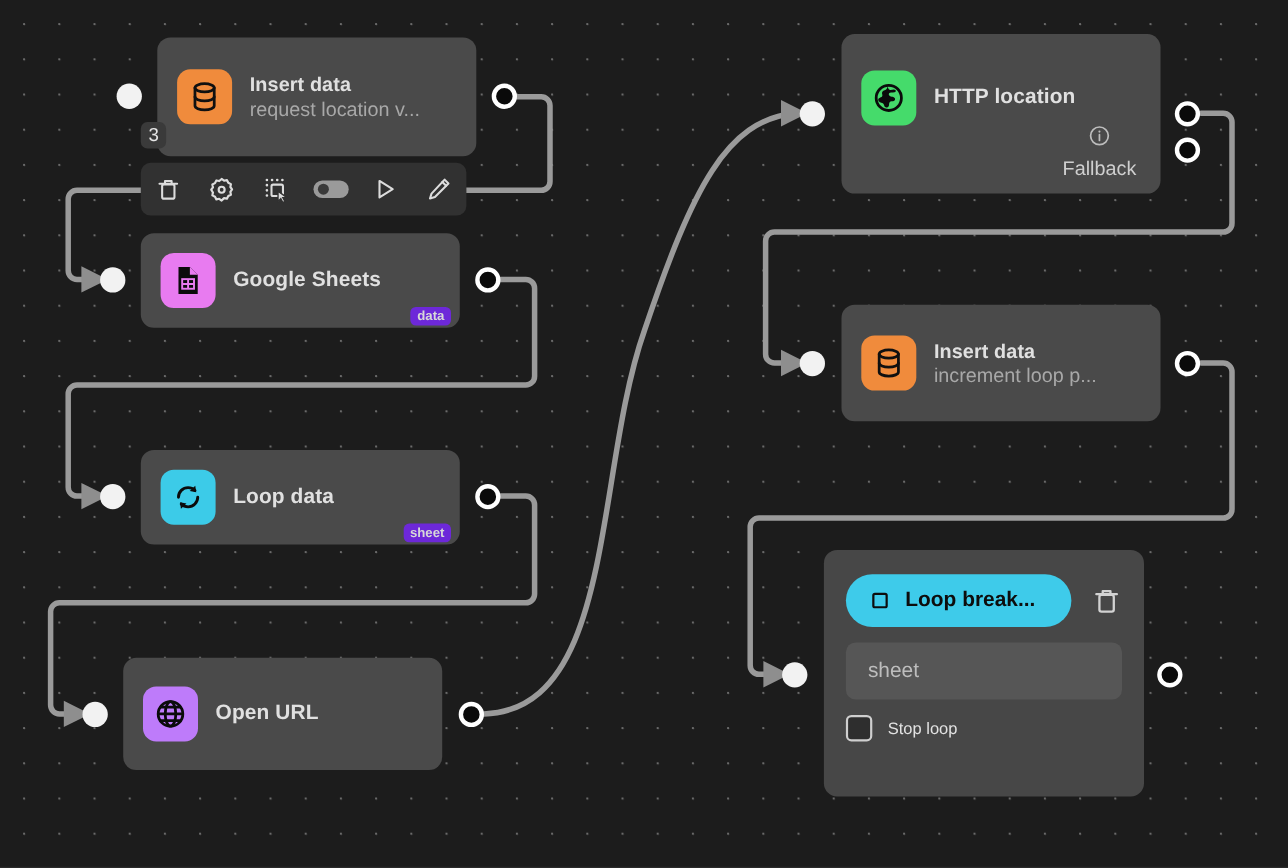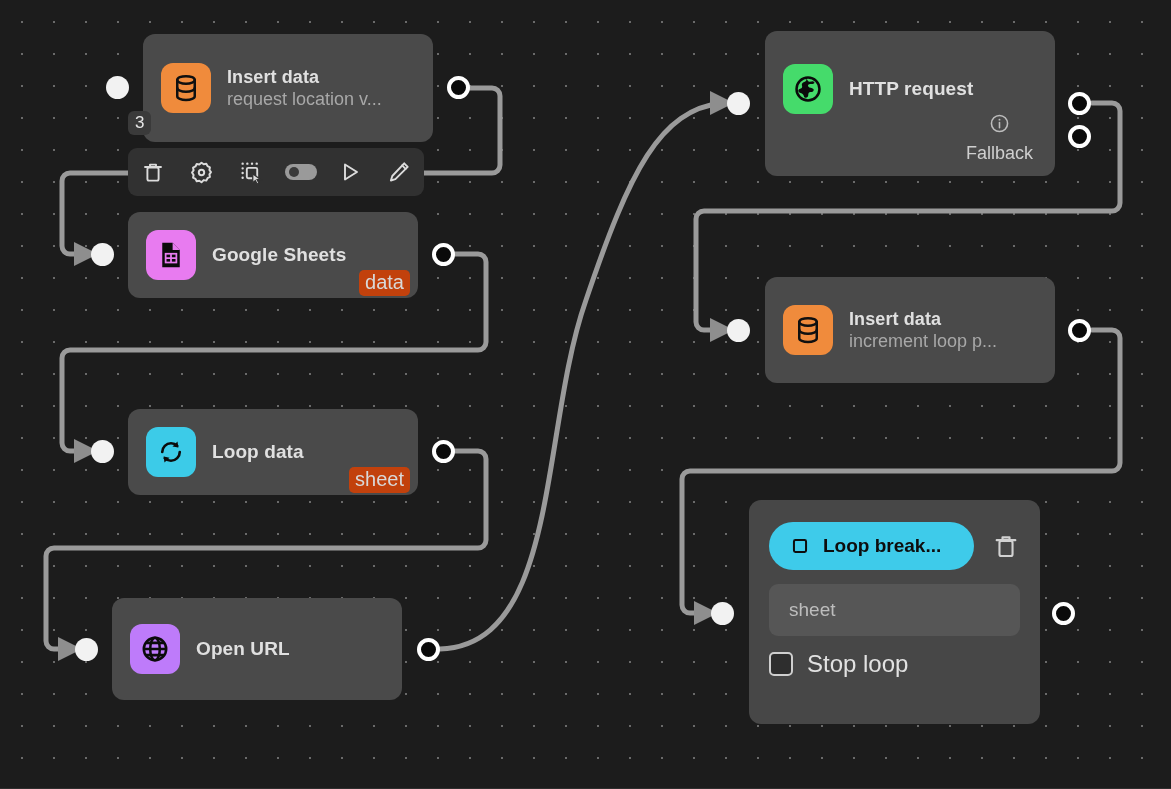--- a/index.html
+++ b/index.html
@@ -44,24 +44,25 @@
   }
   .nsub {
     font-size: 18px; color: #a8a8a8; white-space: nowrap;
   }
   .ntitle-lg { font-size: 19px; }
 
   
   .chip {
     position: absolute;
     right: 8px; bottom: 2px;
-    font-size: 20px; color: #d8d8d8;
-    background: #c2410c;
+    font-size: 12px; color: #d8d8d8;
+    background: #6d28d9;
     border-radius: 5px;
     padding: 1px 6px 2px;
+    font-weight: bold;
   }
   
   .count-badge {
     position: absolute;
     font-size: 17px; color: #e6e6e6;
     background: #3a3a3a;
     border-radius: 6px;
     padding: 2px 7px;
     z-index: 1;
   }
@@ -134,21 +135,21 @@
     padding: 0 20px;
     font-size: 19px; color: #bdbdbd;
   }
   .lb-check-row { display: flex; align-items: center; gap: 14px; }
   .lb-checkbox {
     width: 24px; height: 24px;
     border-radius: 5px;
     background: #2e2e2e;
     border: 2px solid #cfcfcf;
   }
-  .lb-check-label { font-size: 24px; color: #e2e2e2; }
+  .lb-check-label { font-size: 15px; color: #e2e2e2; }
 </style>
 </head>
 <body>
 
 <div id="canvas">
 
   <svg id="edges" viewBox="0 0 1171 789">
     <g fill="none" stroke="#9a9a9a" stroke-width="5" stroke-linecap="round" stroke-linejoin="round">
 
       <path d="M 470 88 H 492 a 8 8 0 0 1 8 8 V 165 a 8 8 0 0 1 -8 8 H 70 a 8 8 0 0 0 -8 8 V 246 a 8 8 0 0 0 8 8 H 86"></path>
@@ -282,21 +283,21 @@
   <div class="port port-out" style="left:417px; top:638px;"></div>
 
   <div class="node" style="left:765px; top:31px; width:290px; height:145px;">
     <div class="tile" style="background:#45DB6B; margin-top:-30px;">
       <svg width="32" height="32" viewBox="0 0 24 24">
         <circle cx="12" cy="12" r="8.6" fill="none" stroke="#0b0b0b" stroke-width="1.9"></circle>
         <path d="M10.4 4.2c1.6.7 1.1 2.3 2.6 2.4 1.5.1 2.6-1 3.6.2.9 1.1-1.2 1.7-2.6 1.5-1.4-.2-2.5.6-1.8 1.9.7 1.3 2.9.7 3.8 1.8.9 1.1-.4 2.5-1.8 2.3-1.4-.2-2 .9-2 2.1 0 1.2-.6 2.4-2.1 2.1-1.5-.3-1-2-2.2-2.8-1.2-.8-2.9-.6-3.1-2.3-.2-1.7 1.8-1.4 2.6-2.4.8-1-.6-2.1.2-3.2.8-1.1 2.4-.9 3-2 .3-.6.4-1.2-.2-1.6z" fill="#0b0b0b"></path>
       </svg>
     </div>
     <div class="labels" style="margin-top:-30px;">
-      <div class="ntitle ntitle-lg">HTTP request</div>
+      <div class="ntitle ntitle-lg">HTTP location</div>
     </div>
     <div class="fallback-row">
       <span style="display:flex;">
         <svg width="21" height="21" viewBox="0 0 24 24" fill="none" stroke="#bdbdbd" stroke-width="1.8" stroke-linecap="round">
           <circle cx="12" cy="12" r="9.2"></circle>
           <path d="M12 10.8v6"></path>
           <circle cx="12" cy="7.6" r="1.1" fill="#bdbdbd" stroke="none"></circle>
         </svg>
       </span>
       <span>Fallback</span>

